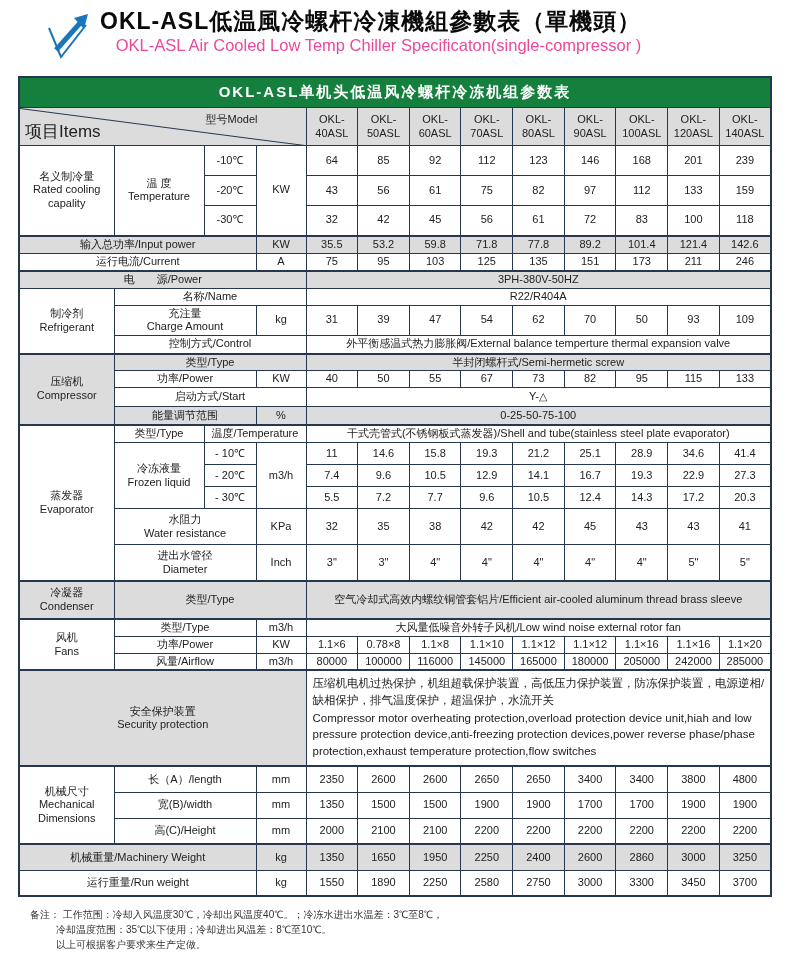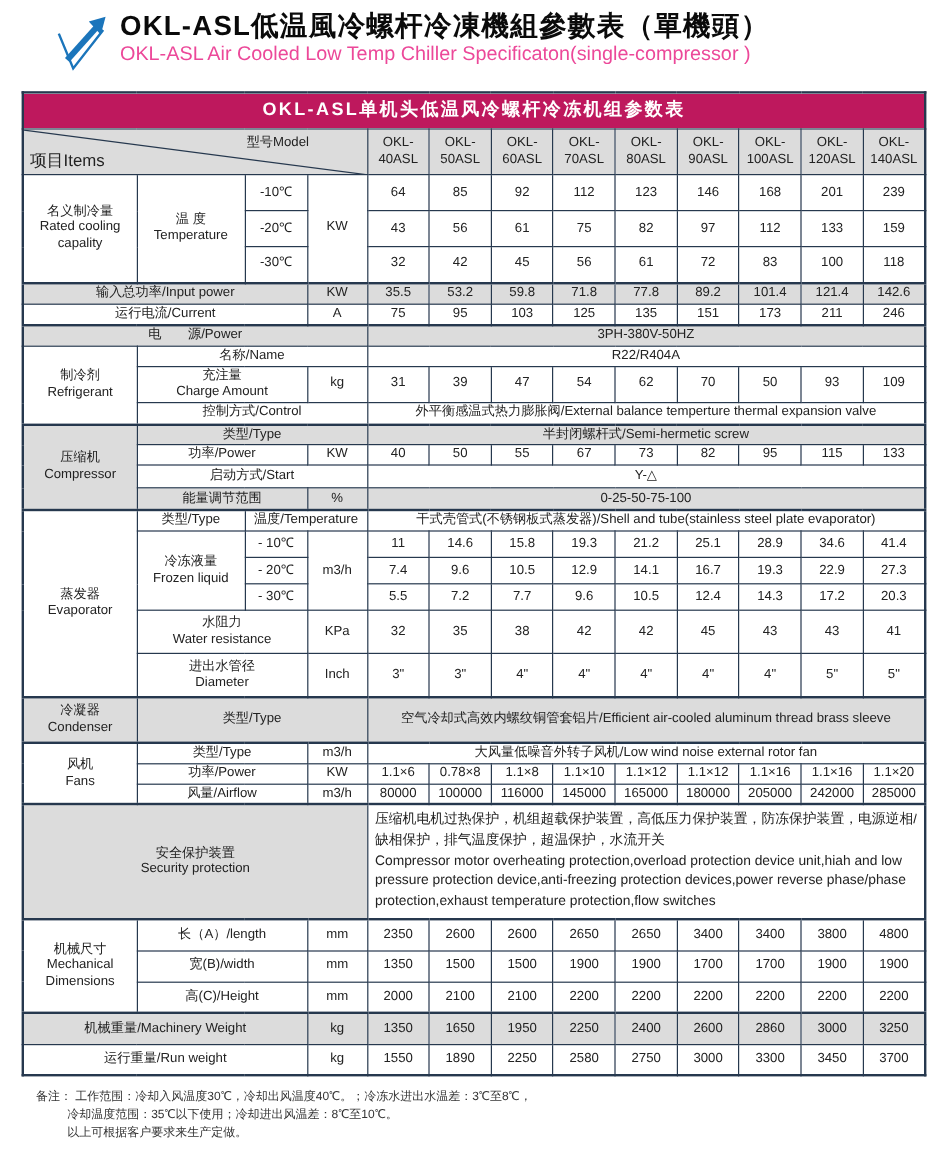--- a/index.html
+++ b/index.html
@@ -2,48 +2,48 @@
 <html><head>
 <meta charset="utf-8">
 <style>
   html,body { margin:0; padding:0; }
   body {
     width:790px; height:961px; background:#ffffff;
     font-family:"Liberation Sans", sans-serif; color:#222;
     position:relative; overflow:hidden;
   }
   
-  .header-block { display:flex; align-items:flex-start; padding:8px 0 0 46px; }
+  .header-block { display:flex; align-items:flex-start; padding:8px 0 0 46px;text-align:right; }
   .logo { width:46px; height:50px; margin-top:4px; flex:0 0 auto; }
   .titles { margin-left:8px; }
   .title-zh { font-size:23px; font-weight:bold; color:#0a0a0a; letter-spacing:1px; margin:0; line-height:1.15; }
   .title-en { font-size:16.5px; font-weight:500; color:#ec4899; margin:2px 0 0; line-height:1.2; }
 
   
   table { border-collapse:collapse; table-layout:fixed; width:754px; margin:14px 0 0 18px;
           border:2px solid #26384e; }
   td { border:1px solid #26384e; font-size:11px; text-align:center; vertical-align:middle;
        padding:1px 2px; line-height:1.25; color:#222; overflow:hidden; }
   .pre { white-space:pre-line; }
   .left { text-align:left; padding-left:6px;border-radius:23px; }
   .g { background:#dcdcdc; }
-  tr.banner td { background:#be185d; color:#ffffff; font-size:15px; font-weight:bold;
+  tr.banner td { background:#15803d; color:#ffffff; font-size:15px; font-weight:bold;
                  height:27px; letter-spacing:2px; border:1.5px solid #26384e; }
   tr.sec td { border-top-width:2px; }
 
   tr.hd { height:38px; }
   tr.h30{ height:30px; } tr.h18{ height:18px; } tr.h17{ height:17px; } tr.h19{ height:19px;padding-left:32px; }
   tr.h29{ height:29px; } tr.h22{ height:22px; } tr.h36{ height:36px; } tr.h38{ height:38px;padding-left:12px; }
   tr.h96{ height:96px; } tr.h26{ height:26px; }
 
   
   .diag { position:relative; padding:0; }
   .diag-line { position:absolute; left:0; top:0; width:290px; height:0;
                border-top:1px solid #26384e; transform:rotate(7.4deg); transform-origin:0 0; }
-  .diag .items-label { position:absolute; left:5px; bottom:3px; font-size:14px; }
+  .diag .items-label { position:absolute; left:5px; bottom:3px; font-size:17px; }
   .diag .model-label { position:absolute; right:48px; top:5px; font-size:11px; }
 
   .sec-text div { margin:0 0 2px 0; }
   .security-cell { font-size:11.5px; line-height:1.42; }
 
   
   .notes { margin:10px 16px 0 24px; font-size:10px; color:#333; line-height:1.5; }
   .notes .n-first { margin-left:6px; }
   .notes .n-ind { margin-left:32px; }
 </style>

